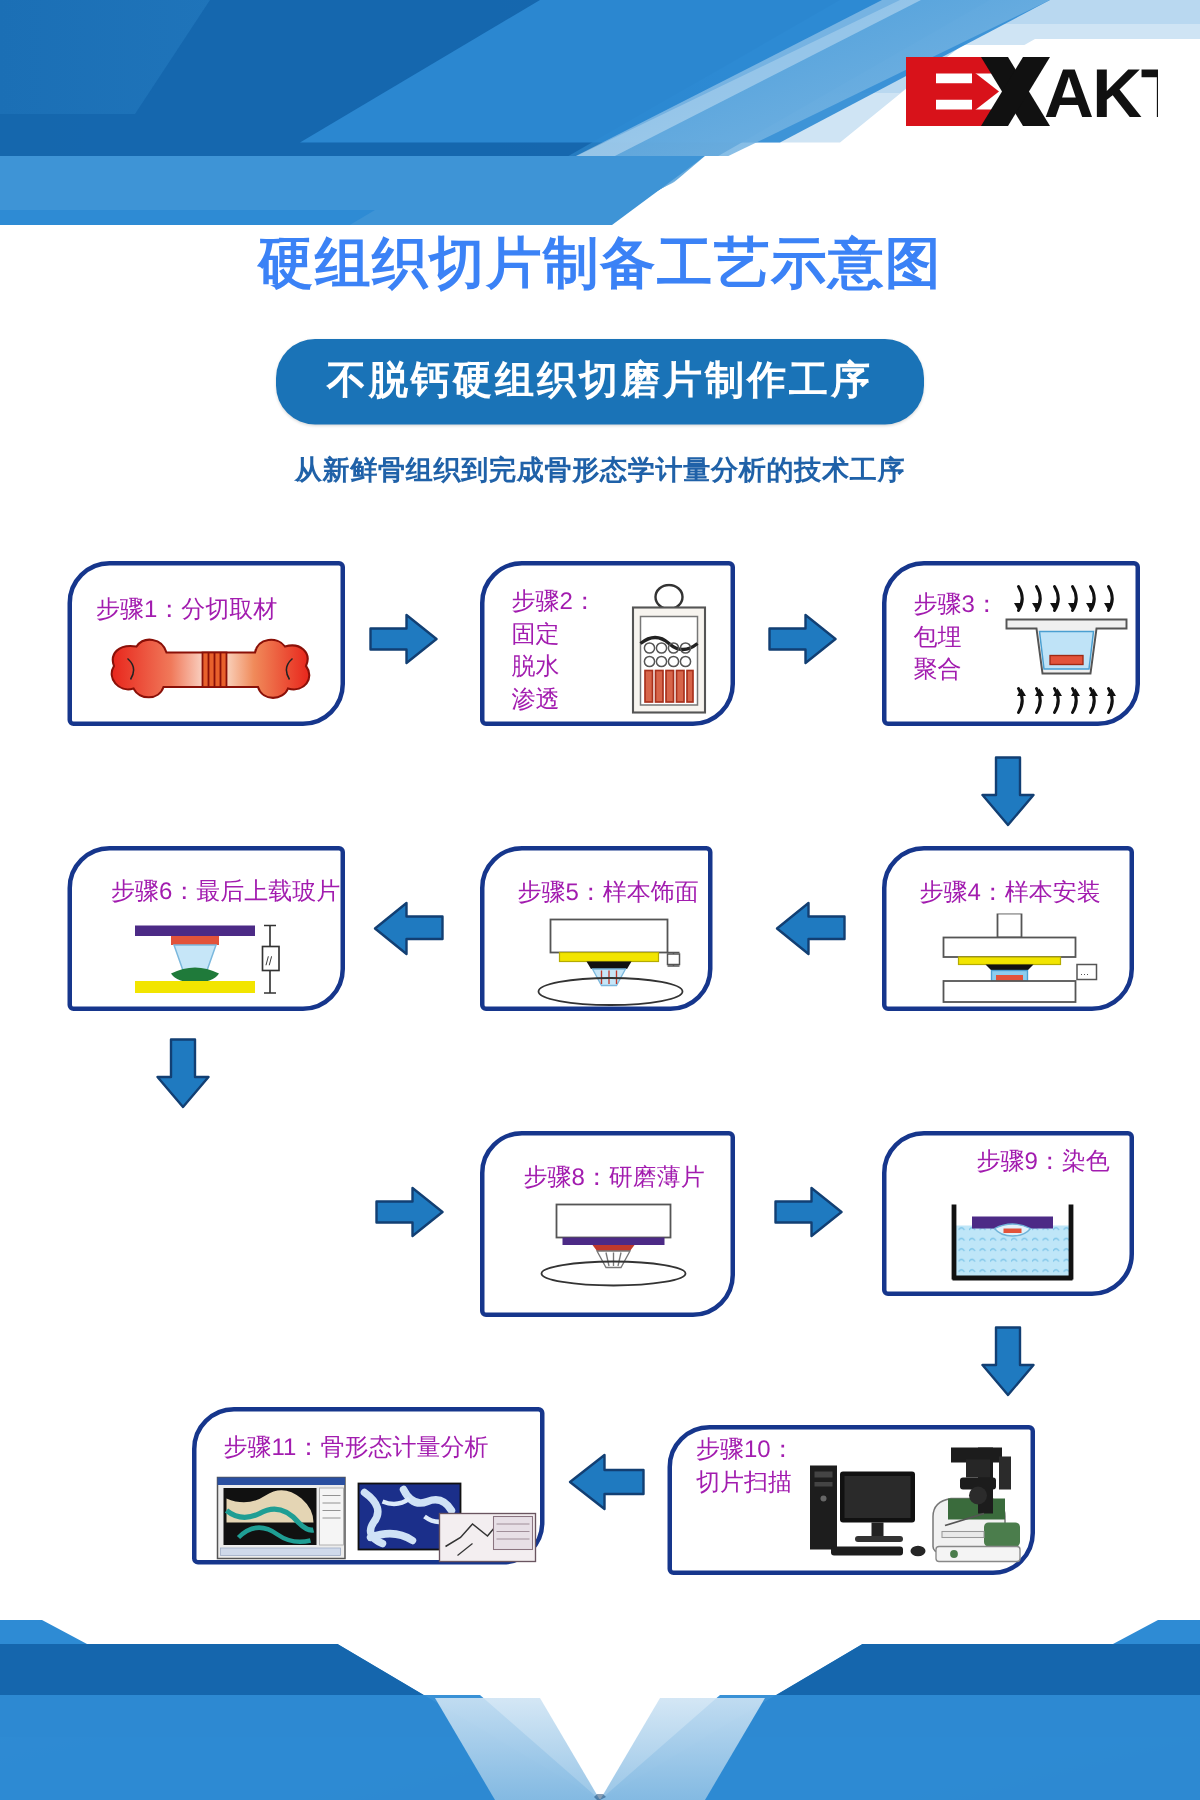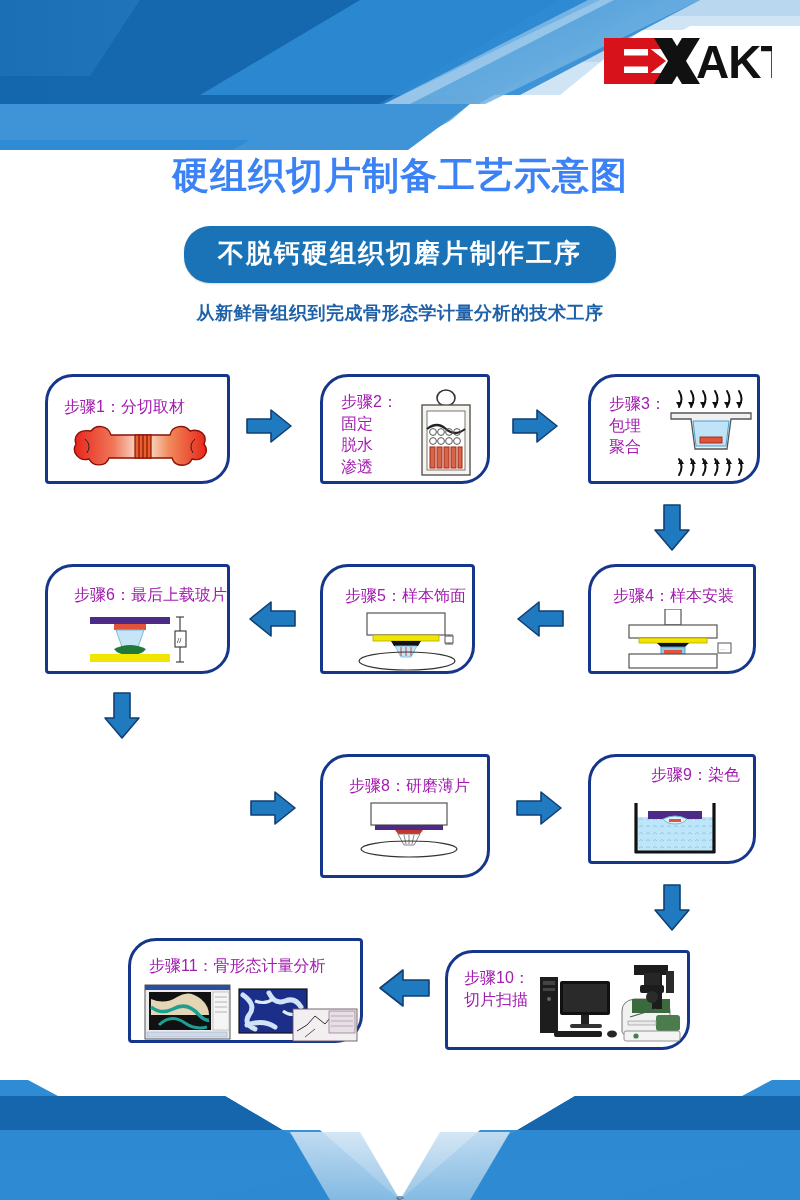--- a/index.html
+++ b/index.html
@@ -406,21 +406,21 @@
       </div>
     </div>
 
     <div class="arrow" style="left:378px;top:968px;">
       <svg width="52" height="40" viewBox="0 0 52 40" xmlns="http://www.w3.org/2000/svg">
         <polygon points="51,12 25,12 25,2 2,20 25,38 25,28 51,28" fill="#1f7ac0" stroke="#123f73" stroke-width="1.6" stroke-linejoin="round"></polygon>
       </svg>
     </div>
 
     <div class="step-box" style="left:445px;top:950px;width:245px;height:100px;">
-      <div class="step-label" style="left:16px;top:14px;">步骤10：
+      <div class="step-label" style="left:16px;top:3px;">步骤10：
 切片扫描</div>
       <div class="step-art" style="left:88px;top:6px;">
         <svg width="152" height="90" viewBox="0 0 152 90" xmlns="http://www.w3.org/2000/svg">
 
           <rect x="4" y="18" width="18" height="56" fill="#1d1d1d"></rect>
           <rect x="7" y="22" width="12" height="4" fill="#444"></rect>
           <rect x="7" y="29" width="12" height="3" fill="#444"></rect>
           <circle cx="13" cy="40" r="2" fill="#666"></circle>
 
           <rect x="24" y="22" width="50" height="34" rx="2" fill="#111"></rect>

